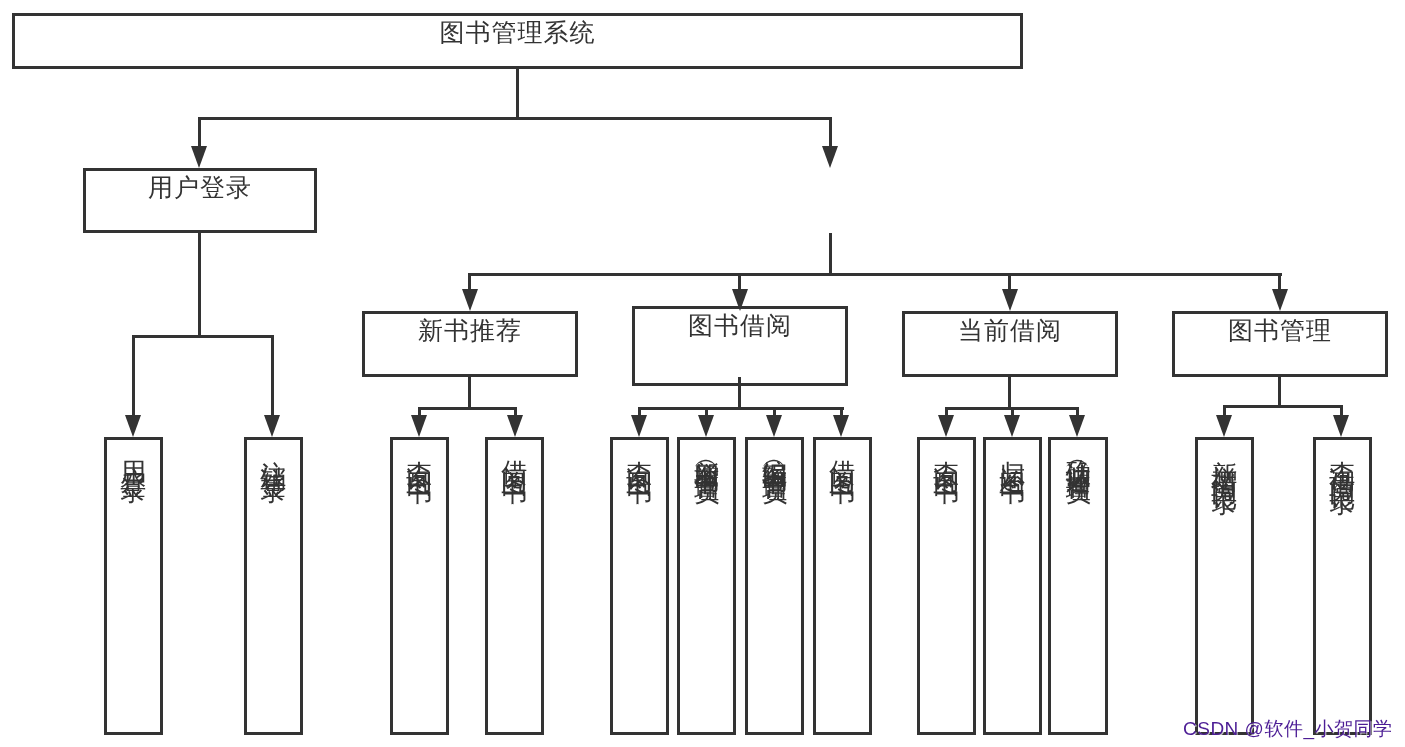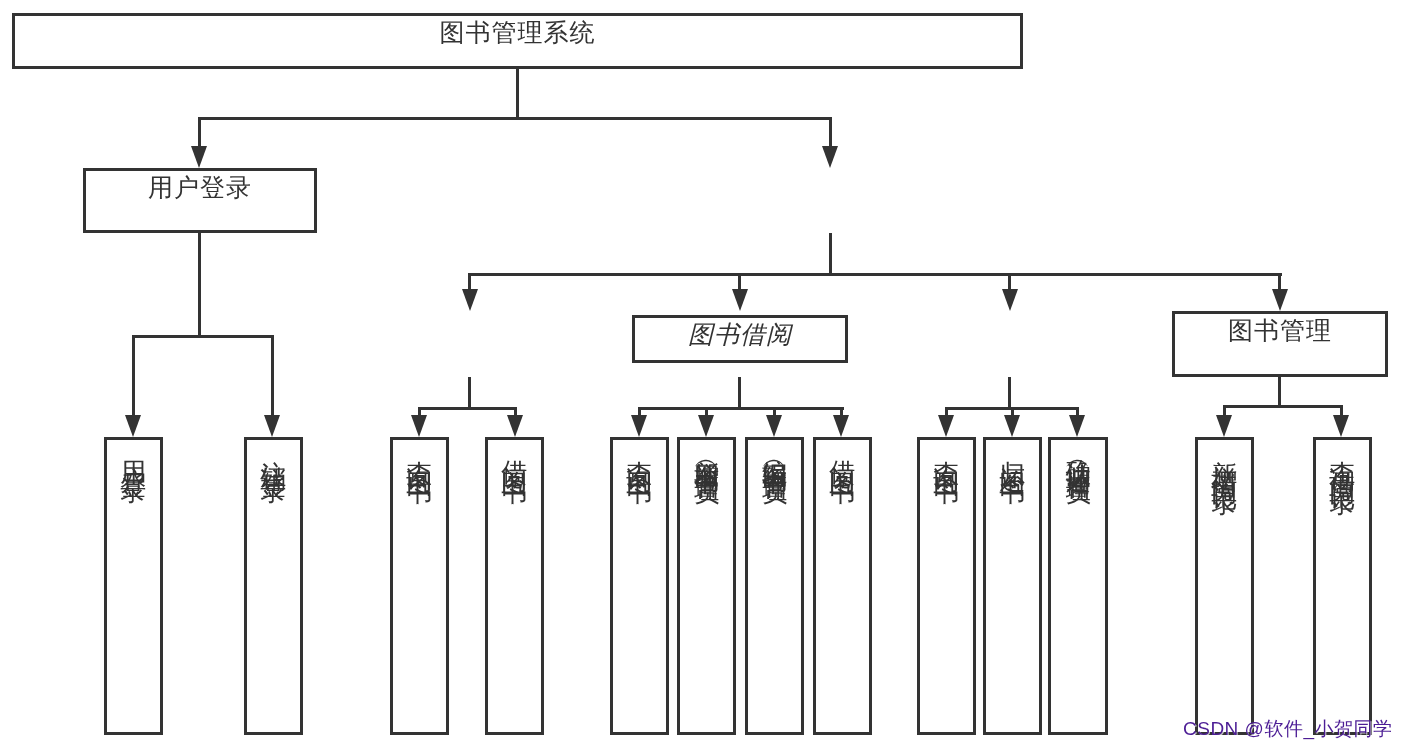--- a/index.html
+++ b/index.html
@@ -33,22 +33,28 @@
 <div class="canvas">
 
   <div class="box" style="left:12px;top:13px;width:1011px;height:56px;">
     <span class="lbl">图书管理系统</span>
   </div>
 
   <div class="box" style="left:83px;top:168px;width:234px;height:65px;">
     <span class="lbl">用户登录</span>
   </div>
 
-  <div class="box" style="left:632px;top:315px;width:216px;height:48px;font-style:italic;">
+  <div class="box" style="left:362px;top:311px;width:216px;height:66px;">
+    <span class="lbl">新书推荐</span>
+  </div>
+  <div class="box" style="left:632px;top:306px;width:216px;height:80px;">
     <span class="lbl">图书借阅</span>
+  </div>
+  <div class="box" style="left:902px;top:311px;width:216px;height:66px;">
+    <span class="lbl">当前借阅</span>
   </div>
   <div class="box" style="left:1172px;top:311px;width:216px;height:66px;">
     <span class="lbl">图书管理</span>
   </div>
 
   <div class="box vbox" style="left:104px;top:437px;width:59px;height:298px;">
     <span class="lbl">用户登录</span>
   </div>
   <div class="box vbox" style="left:244px;top:437px;width:59px;height:298px;">
     <span class="lbl">注销登录</span>

